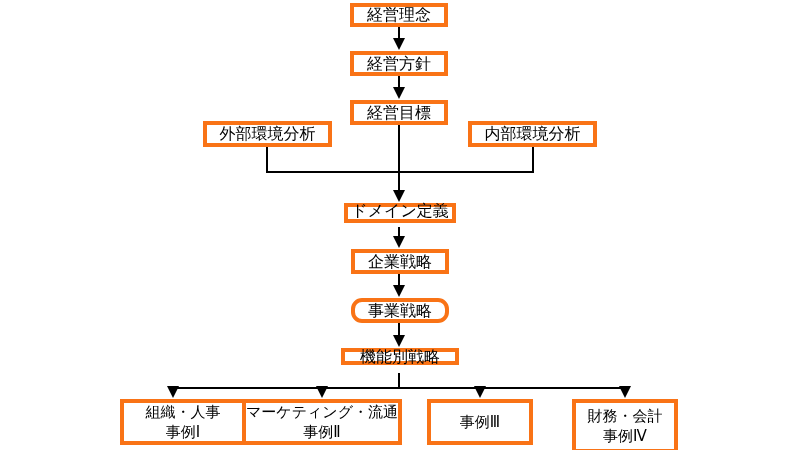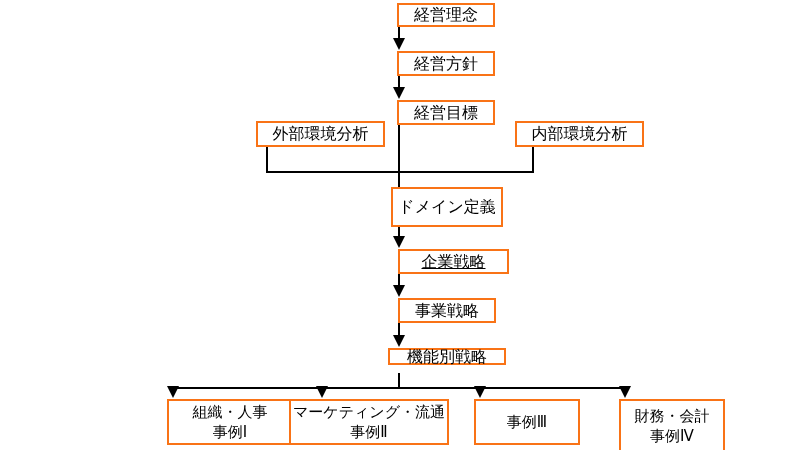--- a/index.html
+++ b/index.html
@@ -17,45 +17,44 @@
   }
   #edges {
     position: absolute;
     left: 0; top: 0;
     width: 800px; height: 450px;
   }
   .box {
     position: absolute;
     box-sizing: border-box;
     background: #ffffff;
-    border: 2px solid #f97316;
+    border: 4px solid #f97316;
     color: #000000;
     display: flex;
     align-items: center;
     justify-content: center;
     font-size: 16px;
     line-height: 1.2;
     white-space: nowrap;
     z-index: 2;
-    margin-left: 47px;
   }
   .box.two-line {
     flex-direction: column;
     font-size: 15px;
     line-height: 1.35;
   }
   
   .n-philosophy { left: 350px; top: 3px;   width: 98px;  height: 24px; }
   .n-policy     { left: 350px; top: 51px;  width: 98px;  height: 25px; }
   .n-goal       { left: 350px; top: 100px; width: 98px;  height: 25px; }
-  .n-external   { left: 209px; top: 121px; width: 129px; height: 26px; }
+  .n-external   { left: 203px; top: 121px; width: 129px; height: 26px; }
   .n-internal   { left: 468px; top: 121px; width: 129px; height: 26px; text-align: right; }
-  .n-domain     { left: 344px; top: 187px; width: 112px; height: 40px; }
-  .n-corporate  { left: 351px; top: 249px; width: 111px;  height: 25px; text-decoration: underline; }
-  .n-business   { left: 351px; top: 298px; width: 98px;  height: 25px; }
+  .n-domain     { left: 344px; top: 203px; width: 112px; height: 20px; font-family: Liberation Mono, monospace; }
+  .n-corporate  { left: 351px; top: 249px; width: 98px;  height: 25px; }
+  .n-business   { left: 351px; top: 298px; width: 98px;  height: 25px; border-radius: 11px; }
   .n-functional { left: 341px; top: 348px; width: 118px; height: 17px; }
   .n-case1      { left: 120px; top: 399px; width: 126px; height: 46px; }
   .n-case2      { left: 242px; top: 399px; width: 160px; height: 46px; }
   .n-case3      { left: 427px; top: 399px; width: 106px; height: 46px; }
   .n-case4      { left: 572px; top: 399px; width: 106px; height: 54px; }
 </style>
 </head>
 <body>
 
 <div id="canvas">

